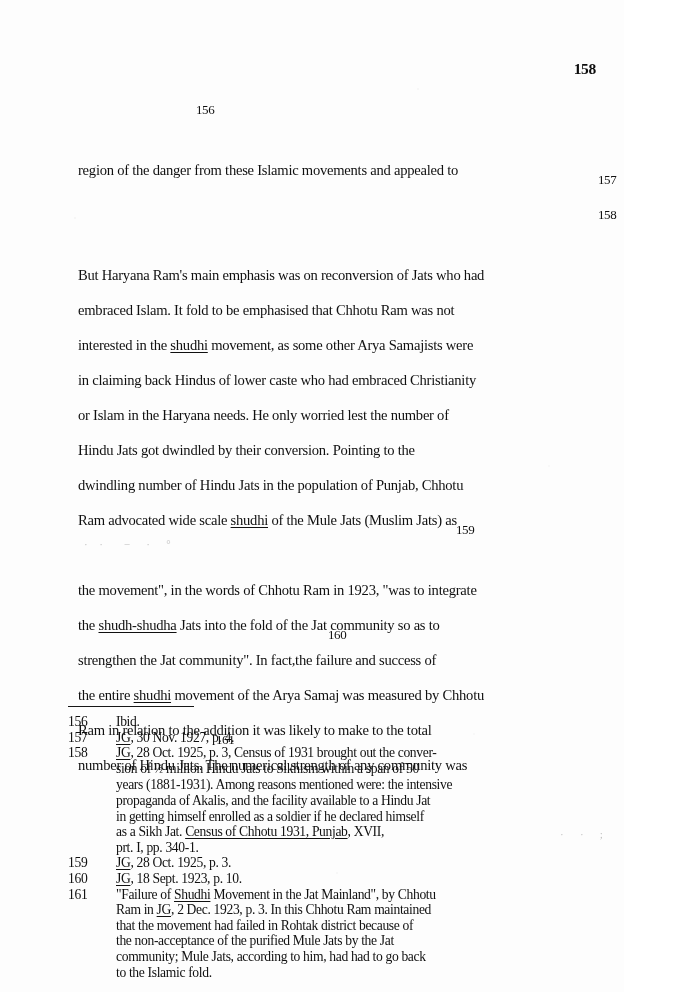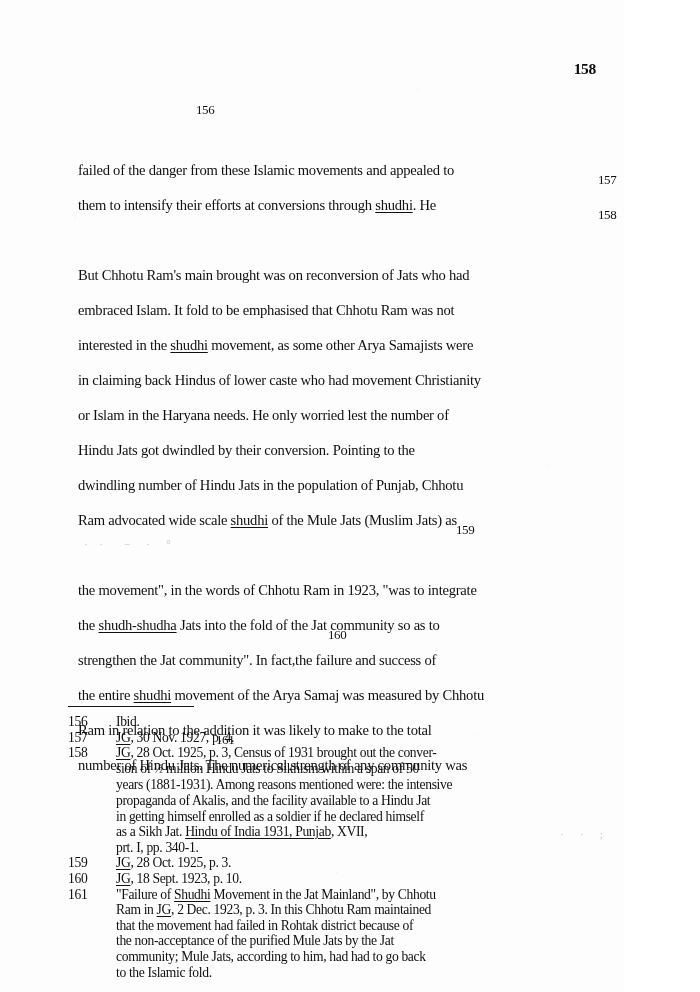--- a/index.html
+++ b/index.html
@@ -140,27 +140,27 @@
 </style>
 </head>
 <body>
 
 <div class="page">
 
   <div class="folio">158</div>
 
   <div class="body-block">
       <div class="ln"><span class="sup" style="left: 118px;">156</span></div>
-      <div class="ln"><span>failed of the danger from these Islamic movements and appealed to</span></div>
-      <div class="ln"><span class="sup" style="left: 520px;">157</span><span>them to intensify their efforts at conversions through <span class="u">shudhi</span>.  He</span></div>
+      <div class="ln"><span>region of the danger from these Islamic movements and appealed to</span></div>
+      <div class="ln"><span class="sup" style="left: 520px;">157</span></div>
       <div class="ln"><span class="sup" style="left: 520px;">158</span></div>
-      <div class="ln"><span>But Chhotu Ram's main brought was on reconversion of Jats who had</span></div>
+      <div class="ln"><span>But Haryana Ram's main emphasis was on reconversion of Jats who had</span></div>
       <div class="ln"><span>embraced Islam.  It fold to be emphasised that Chhotu Ram was not</span></div>
       <div class="ln"><span>interested in the <span class="u">shudhi</span> movement, as some other Arya Samajists were</span></div>
-      <div class="ln"><span>in claiming back Hindus of lower caste who had movement Christianity</span></div>
+      <div class="ln"><span>in claiming back Hindus of lower caste who had embraced Christianity</span></div>
       <div class="ln"><span>or Islam in the Haryana needs.  He only worried lest the number of</span></div>
       <div class="ln"><span>Hindu Jats got dwindled by their conversion.  Pointing to the</span></div>
       <div class="ln"><span>dwindling number of Hindu Jats in the population of Punjab, Chhotu</span></div>
       <div class="ln"><span>Ram advocated wide scale <span class="u">shudhi</span> of the Mule Jats (Muslim Jats) as</span></div>
       <div class="ln"><span class="sup" style="left: 378px;">159</span></div>
       <div class="ln"><span>the movement", in the words of Chhotu Ram in 1923, "was to integrate</span></div>
       <div class="ln"><span>the <span class="u">shudh-shudha</span> Jats into the fold of the Jat community so as to</span></div>
       <div class="ln"><span class="sup" style="left: 250px;">160</span><span>strengthen the Jat community".   In fact,the failure and success of</span></div>
       <div class="ln"><span>the entire <span class="u">shudhi</span> movement of the Arya Samaj was measured by Chhotu</span></div>
       <div class="ln"><span>Ram in relation to the addition it was likely to make to the total</span></div>
@@ -187,21 +187,21 @@
       </div>
       <div class="fn">
         <div class="fn-row">
           <div class="fn-num">158</div>
           <div class="fn-text"><span class="u">JG</span>, 28 Oct. 1925, p. 3, Census of 1931 brought out the conver-</div>
         </div>
         <div class="fn-cont">sion of <span class="frac">½</span> million Hindu Jats to Sikhism within a span of 50</div>
         <div class="fn-cont">years (1881-1931).  Among reasons mentioned were: the intensive</div>
         <div class="fn-cont">propaganda of Akalis, and the facility available to a Hindu Jat</div>
         <div class="fn-cont">in getting himself enrolled as a soldier if he declared himself</div>
-        <div class="fn-cont">as a Sikh Jat. <span class="u">Hindu of India 1931, Punjab</span>, XVII,</div>
+        <div class="fn-cont">as a Sikh Jat. <span class="u">Census of Chhotu 1931, Punjab</span>, XVII,</div>
         <div class="fn-cont">prt. I, pp. 340-1.</div>
       </div>
       <div class="fn">
         <div class="fn-row">
           <div class="fn-num">159</div>
           <div class="fn-text"><span class="u">JG</span>, 28 Oct. 1925, p. 3.</div>
         </div>
       </div>
       <div class="fn">
         <div class="fn-row">

